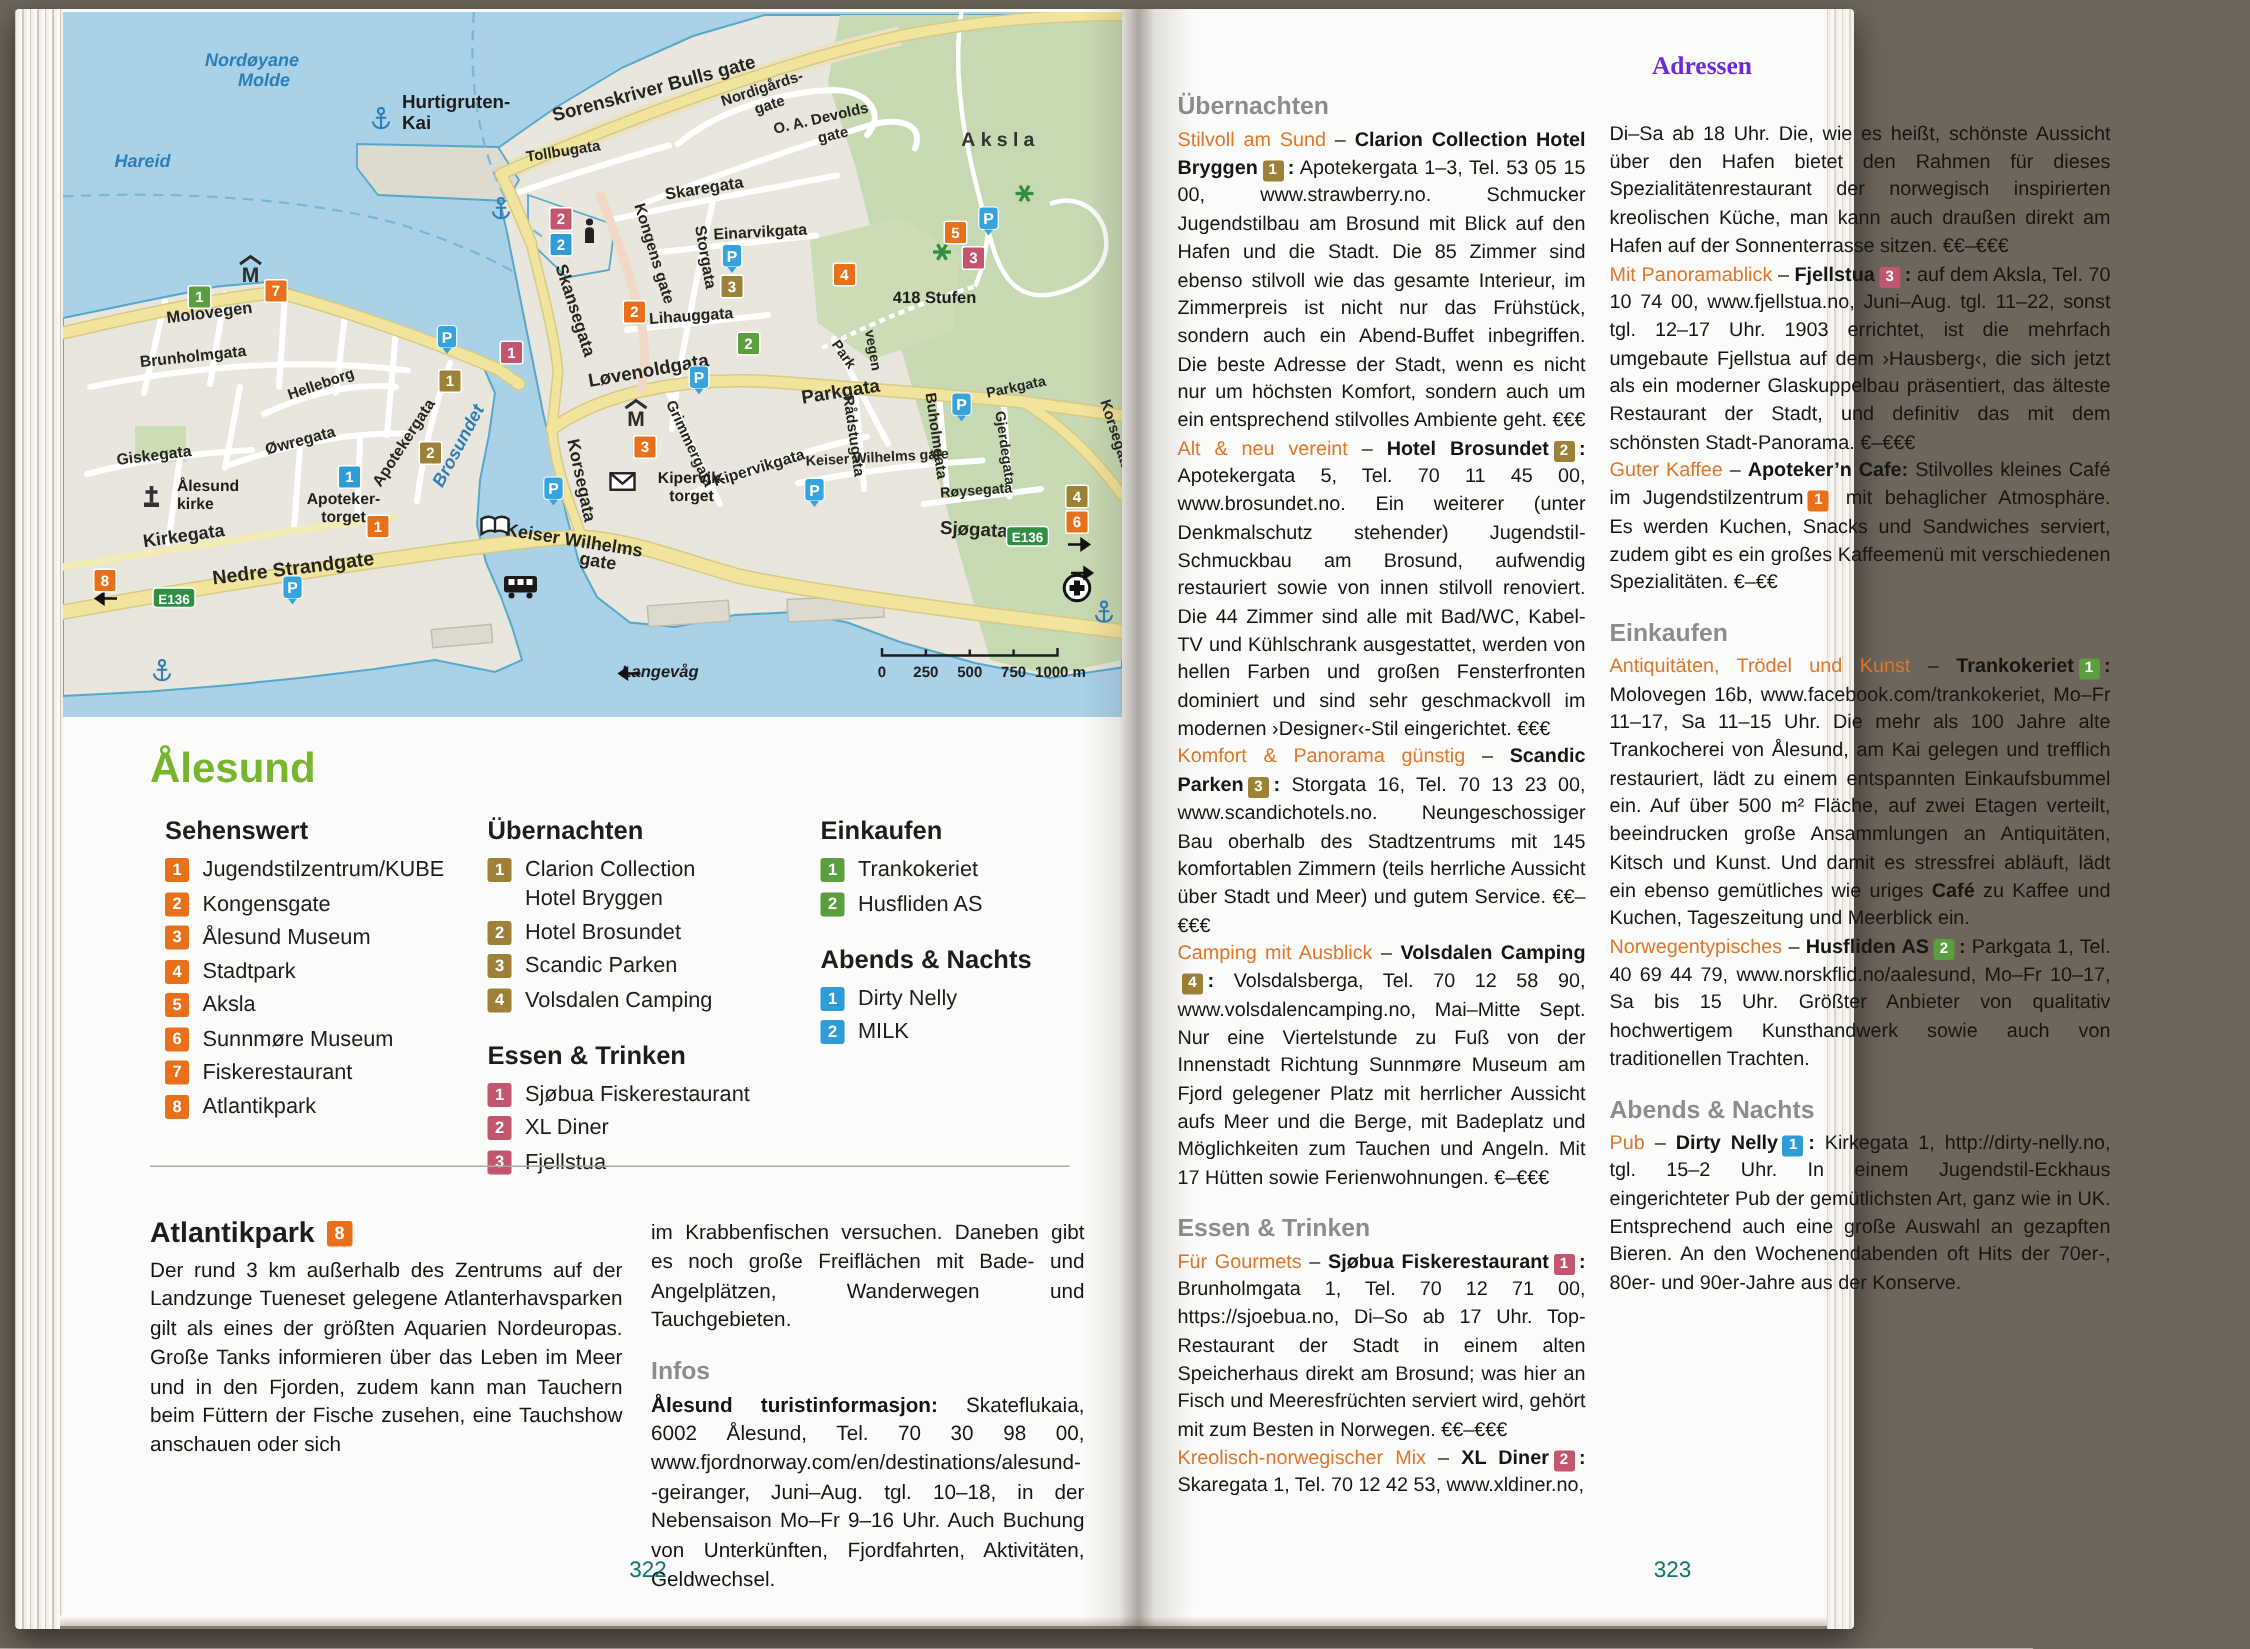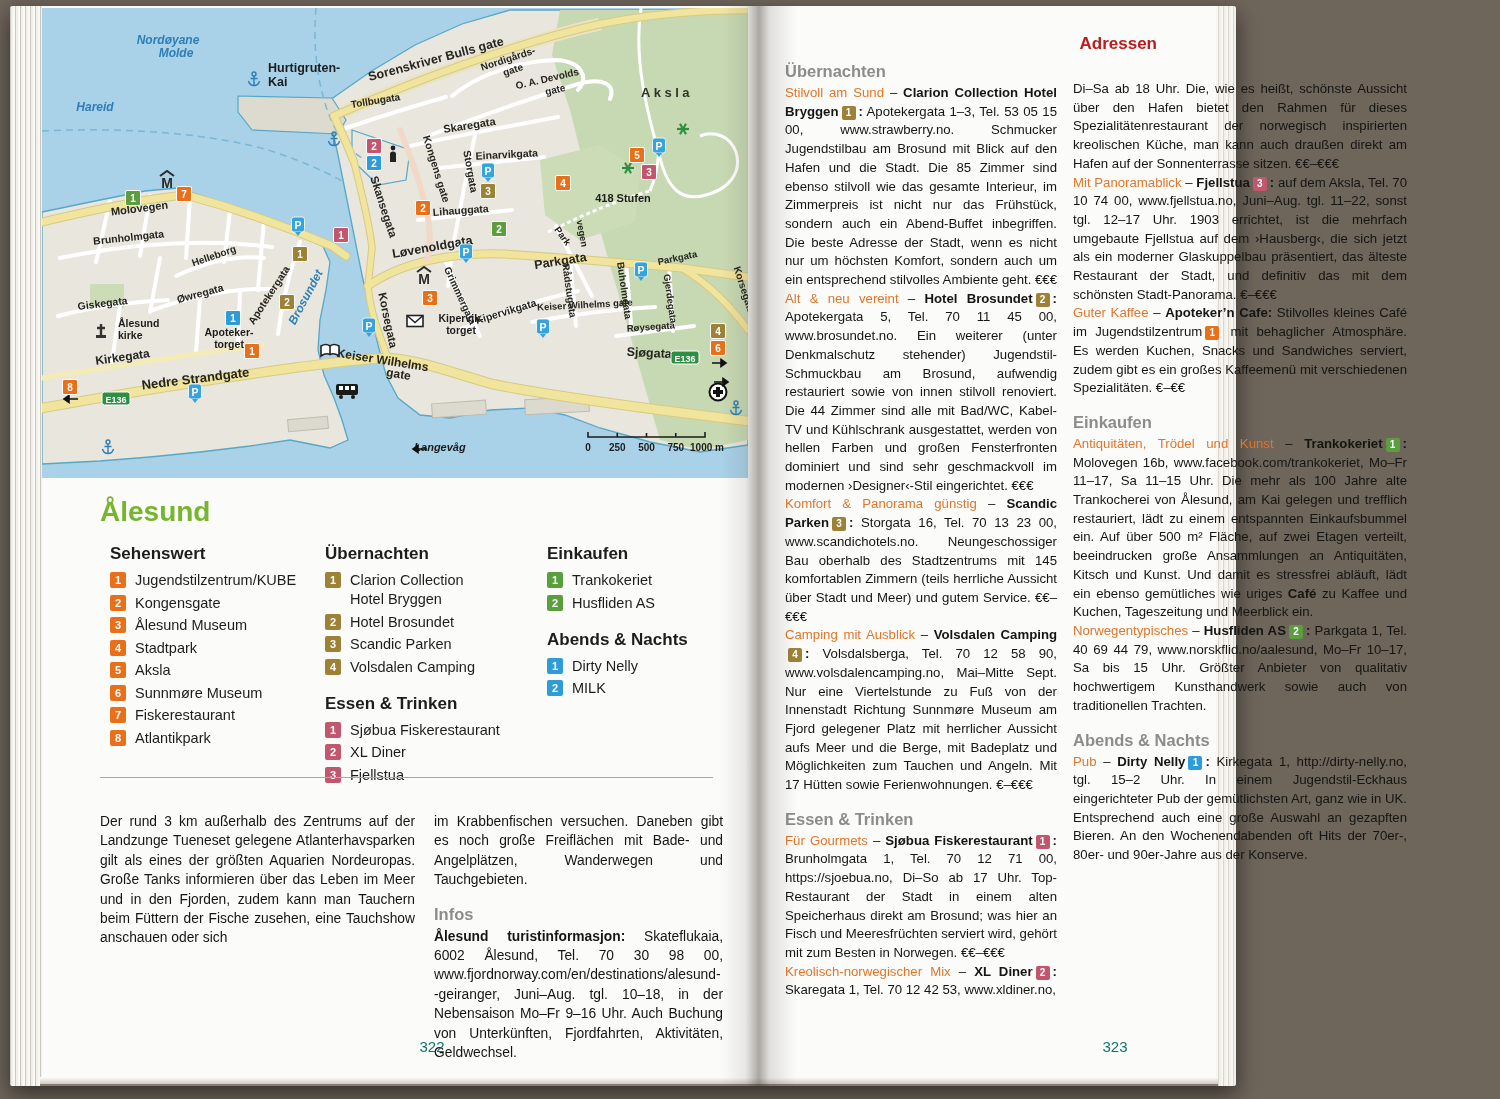--- a/index.html
+++ b/index.html
@@ -39,21 +39,21 @@
   .art-h .mbadge{width:17px;height:17px;line-height:17px;font-size:12px;vertical-align:2px;margin-left:8px;}
   .art-italic{font-style:italic;font-size:14px;line-height:19.4px;margin-bottom:1px;}
   .entry{margin:0;text-align:justify;font-size:13.2px;line-height:18.7px;color:#151513;}
   .art-colL .entry,.art-colR .entry{font-size:13.8px;line-height:19.4px;}
   .col-h{color:#8c8c8c;font-weight:700;font-size:16.5px;margin:15px 0 3px 0;}
   .col-h:first-child{margin-top:0;}
   .lead{color:#e0762a;}
   .bold{font-weight:700;}
   .mbadge{display:inline-block;width:14px;height:14px;line-height:14px;border-radius:2px;color:#fff;
           font-size:10px;font-weight:700;text-align:center;vertical-align:0px;margin:0 3px;}
-  .adressen{position:absolute;top:28px;right:79px;font-size:17px;font-weight:700;color:#b91c1c;}
+  .adressen{position:absolute;top:28px;right:68px;font-size:17px;font-weight:700;color:#6d28d9;font-family:Liberation Serif, serif;}
   .rcol1{position:absolute;left:775px;top:56px;width:272px;}
   .rcol2{position:absolute;left:1063px;top:74px;width:334px;}
   .pageno{position:absolute;font-size:15px;color:#0f766e;width:200px;text-align:center;top:1032px;}
   .pn-left{left:322px;} .pn-right{left:1005px;}
 </style>
 </head>
 <body>
 
 <div class="book">
   <div class="stack-left"></div>
@@ -493,20 +493,23 @@
         </div>
         <div class="leg-item">
           <span class="leg-badge c-u">2</span>
           <span class="leg-label">MILK</span>
         </div>
       </div>
     </div>
   <div class="divider"></div>
 
   <div class="art-colL">
+    <div class="art-h">
+      <span>Atlantikpark</span><span class="mbadge c-o">8</span>
+    </div>
     <p class="entry">Der rund 3 km außerhalb des Zentrums auf der Landzunge Tueneset gelegene Atlanterhavsparken gilt als eines der größten Aquarien Nordeuropas. Große Tanks informieren über das Leben im Meer und in den Fjorden, zudem kann man Tauchern beim Füttern der Fische zusehen, eine Tauchshow anschauen oder sich</p>
   </div>
   <div class="art-colR" id="art-colR">
       <p class="entry"><span class="plain">im Krabbenfischen versuchen. Daneben gibt es noch große Freiflächen mit Bade- und Angelplätzen, Wanderwegen und Tauchgebieten.</span></p>
       <div class="col-h">Infos</div>
       <p class="entry"><span class="bold">Ålesund turistinformasjon:</span><span class="plain"> Skateflukaia, 6002 Ålesund, Tel. 70 30 98 00, www.fjordnorway.com/en/destinations/alesund--geiranger, Juni–Aug. tgl. 10–18, in der Nebensaison Mo–Fr 9–16 Uhr. Auch Buchung von Unterkünften, Fjordfahrten, Aktivitäten, Geldwechsel.</span></p>
     </div>
 
   <div class="pageno pn-left">322</div>
 

